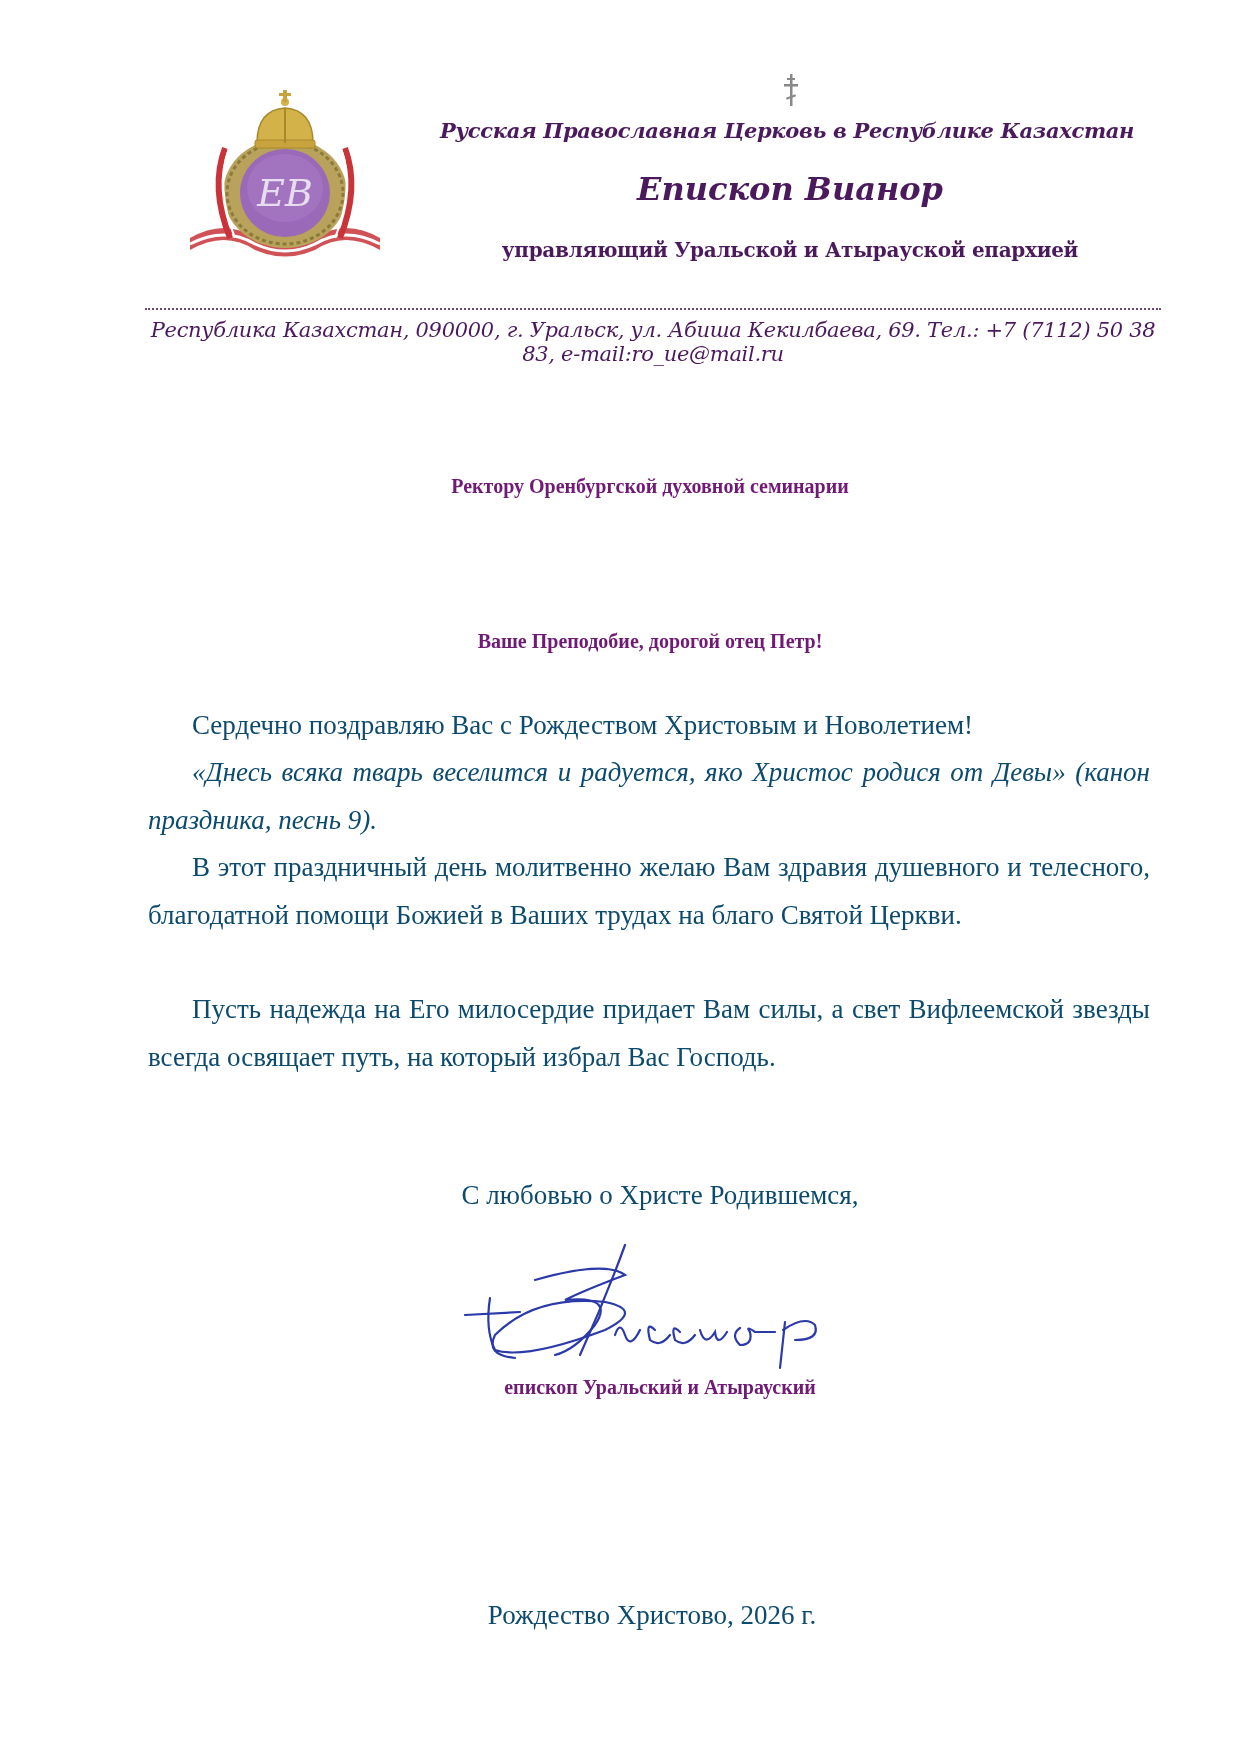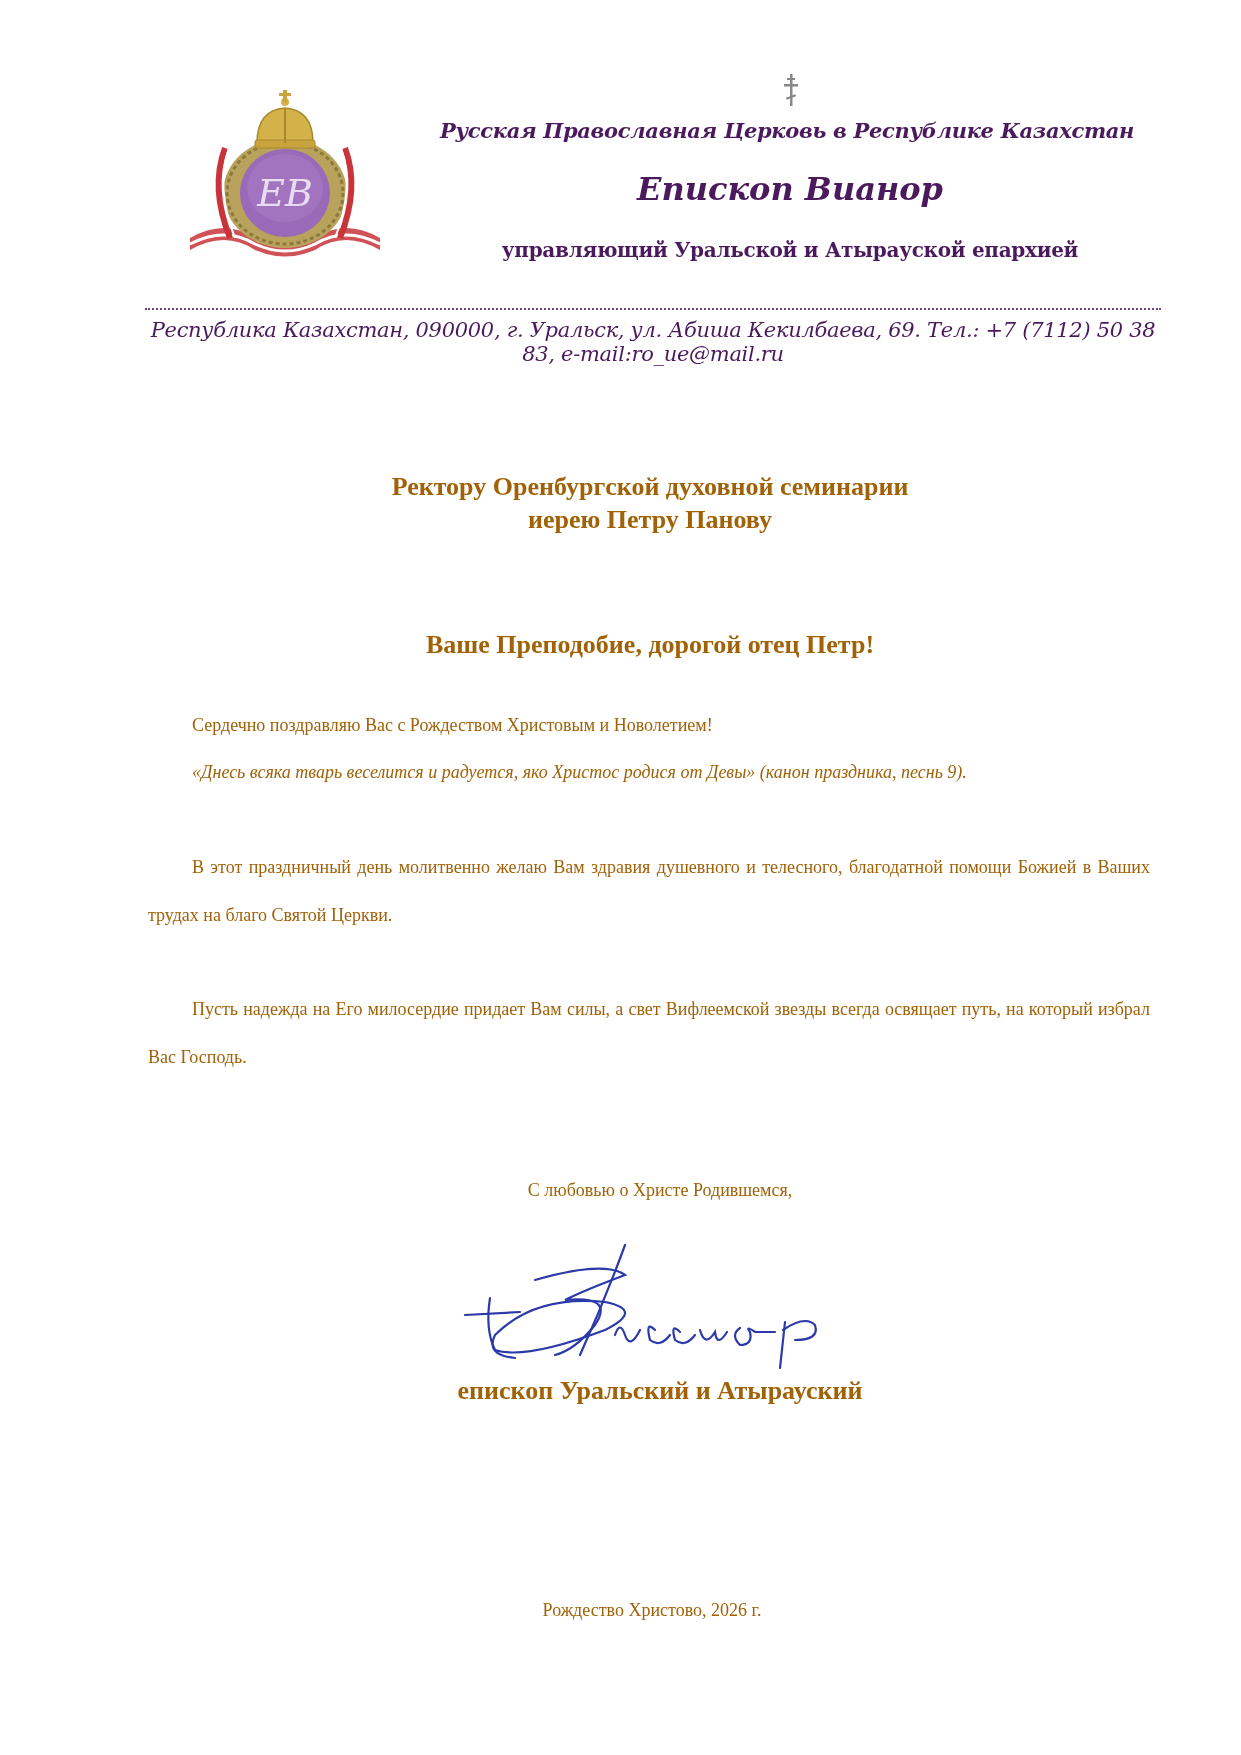--- a/index.html
+++ b/index.html
@@ -6,24 +6,24 @@
   body { width:1241px; height:1755px; position:relative; overflow:hidden; font-family:"DejaVu Serif", serif; color:#111; }
   .abs { position:absolute; }
   .purple { color:#4a1a5c; }
   #logo { left:185px; top:88px; width:200px; height:170px; }
   #cross { left:782px; top:74px; width:18px; height:32px; }
   #church-line { left:440px; top:118px; width:700px; text-align:left; font-size:21px; font-style:italic; font-weight:bold; letter-spacing:-0.3px; }
   #bishop-title { left:440px; top:170px; width:700px; text-align:center; font-size:32px; font-style:italic; font-weight:bold; }
   #bishop-sub { left:440px; top:238px; width:700px; text-align:center; font-size:20px; font-weight:bold; letter-spacing:-0.3px; }
   #rule { left:145px; top:308px; width:1016px; height:0; border-top:2px dotted #6a4a7a; }
   #address { left:145px; top:318px; width:1016px; text-align:center; font-size:21px; font-style:italic; letter-spacing:-0.3px; }
-  .bold { font-family:"Liberation Serif", serif; font-weight:bold; font-size:26px; color:#a16207; }
+  .bold { font-family:"Liberation Serif", serif; font-weight:bold; font-size:20px; color:#701a75; }
   #recipient { left:200px; top:470px; width:900px; text-align:center; line-height:33px; }
   #greeting { left:200px; top:630px; width:900px; text-align:center; }
-  .body-text { font-family:"Liberation Serif", serif; font-size:18px; color:#a16207; }
+  .body-text { font-family:"Liberation Serif", serif; font-size:27px; color:#0c4a6e; }
   .para { left:148px; width:1002px; text-align:justify; line-height:47.5px; }
   .indent { text-indent:44px; }
   #p1 { top:702px; }
   #p2 { top:749px; font-style:italic; }
   #p3 { top:844px; }
   #p4 { top:986px; }
   #closing { left:300px; top:1180px; width:720px; text-align:center; }
   #signature { left:455px; top:1240px; width:390px; height:135px; }
   #signer { left:300px; top:1376px; width:720px; text-align:center; }
   #date { left:292px; top:1600px; width:720px; text-align:center; }
@@ -68,21 +68,20 @@
 </div>
 
 <div id="church-line" class="abs purple">Русская Православная Церковь в Республике Казахстан</div>
 <div id="bishop-title" class="abs purple">Епископ  Вианор</div>
 <div id="bishop-sub" class="abs purple">управляющий Уральской и Атырауской епархией</div>
 <div id="rule" class="abs"></div>
 <div id="address" class="abs purple">Республика Казахстан, 090000, г. Уральск, ул. Абиша Кекилбаева, 69.  Тел.: +7 (7112) 50 38 83, e-mail:ro_ue@mail.ru</div>
 
 <div id="recipient" class="abs bold">
   <div>Ректору Оренбургской духовной семинарии</div>
-  <div>иерею Петру Панову</div>
 </div>
 
 <div id="greeting" class="abs bold">Ваше Преподобие, дорогой отец Петр!</div>
 
 <div id="p1" class="abs para indent body-text">Сердечно поздравляю Вас с Рождеством Христовым и Новолетием!</div>
 <div id="p2" class="abs para indent body-text">«Днесь всяка тварь веселится и радуется, яко Христос родися от  Девы» (канон праздника, песнь 9).</div>
 <div id="p3" class="abs para indent body-text">В этот праздничный день  молитвенно желаю  Вам здравия душевного и телесного, благодатной  помощи Божией в Ваших трудах на  благо Святой Церкви.</div>
 <div id="p4" class="abs para indent body-text">Пусть надежда на Его  милосердие  придает Вам силы, а свет Вифлеемской звезды  всегда  освящает путь, на который избрал Вас  Господь.</div>
 
 <div id="closing" class="abs body-text">С любовью о Христе Родившемся,</div>

